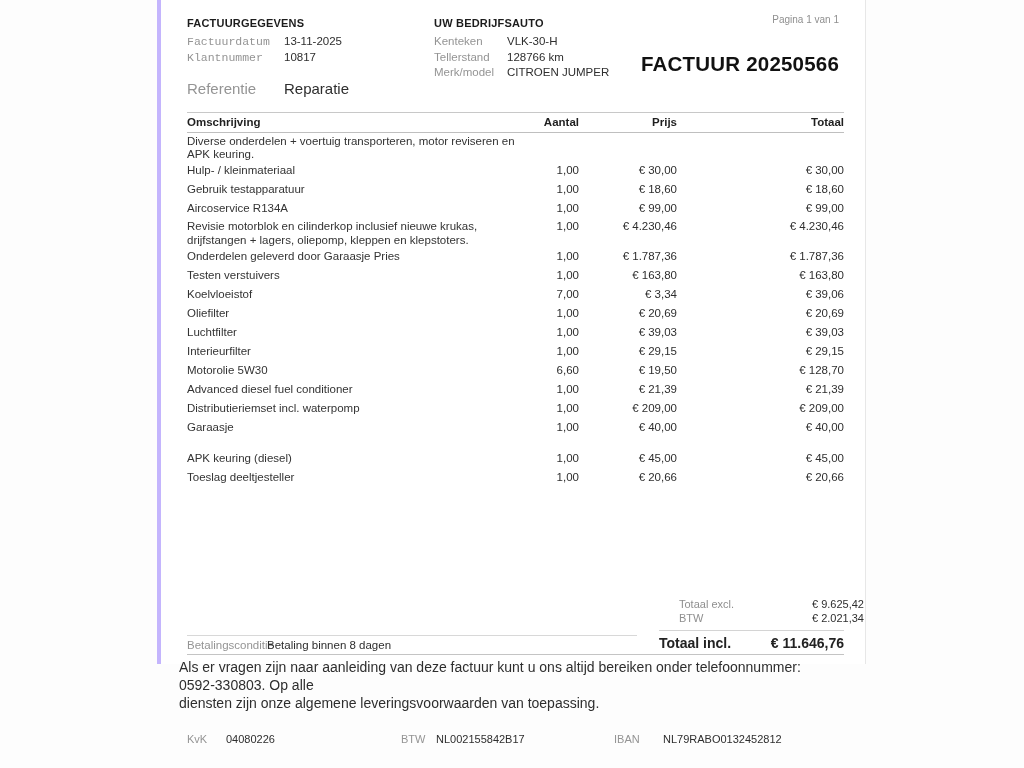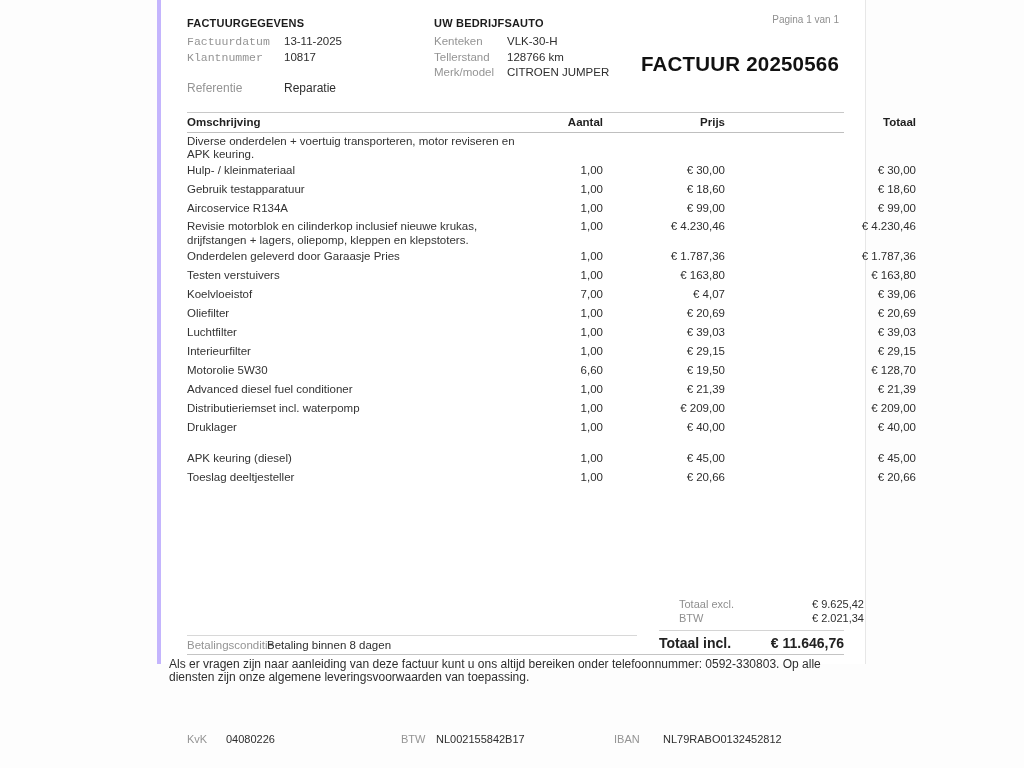--- a/index.html
+++ b/index.html
@@ -13,51 +13,51 @@
 
   
   .info-block { position:absolute; top:17px; font-size:11.5px; }
   .info-invoice { left:26px; }
   .info-vehicle { left:273px; }
   .info-heading { font-size:11px; font-weight:bold; color:#1c1c1c; line-height:13px; letter-spacing:.2px; }
   .info-rows { margin-top:4px; }
   .info-row { display:flex; line-height:15.5px; }
   .info-invoice .info-row .lbl { width:97px;font-family:Liberation Mono, monospace; }
   .info-vehicle .info-row .lbl { width:73px; }
-  .ref-row { position:absolute; left:26px; top:81px; display:flex; font-size:12px; line-height:15px;justify-content:space-between; }
+  .ref-row { position:absolute; left:26px; top:81px; display:flex; font-size:15px; line-height:15px;justify-content:space-between; }
   .ref-row .lbl { width:97px; }
 
   .pagination { position:absolute; top:13px; right:26px; font-size:10px; color:#8f8f8f; line-height:13px; }
   .doc-title { position:absolute; top:52px; right:26px; font-size:20.5px; font-weight:bold;
     color:#111; line-height:24px; letter-spacing:.2px; }
 
   
   .items { position:absolute; left:26px; top:112px; width:657px; font-size:11.5px; }
-  .trow { display:grid; grid-template-columns:340px 52px 98px 167px; padding:2.75px 0; line-height:13.5px;gap:24px; }
+  .trow { display:grid; grid-template-columns:340px 52px 98px 167px; padding:2.75px 0; line-height:13.5px; }
   .trow > div:nth-child(n+2) { text-align:right; }
   .thead { font-weight:bold; color:#1f1f1f; border-top:1px solid #c8c8c8; border-bottom:1px solid #bfbfbf; }
   .cell-desc { white-space:pre-line; color:#333; }
   .trow.multi { margin-top:-1px; margin-bottom:-3px; }
   .trow.spacer { height:12px; padding:0; }
 
   
   .totals-upper { position:absolute; left:518px; top:597px; width:185px; font-size:11px; }
   .totals-upper .trow2 { display:flex; justify-content:space-between; line-height:14px; }
   .totals-upper .lbl { color:#8f8f8f; }
 
   .band { position:absolute; left:26px; top:630px; width:657px; height:25px;
     border-bottom:1px solid #c4c4c4; display:flex; justify-content:space-between; }
   .band-left { width:450px; border-top:1px solid #d8d8d8; margin-top:5px; padding-top:2px;
     display:flex; font-size:11.5px; line-height:14px; }
   .band-left .lbl { width:80px; }
   .band-right { width:185px; border-top:1px solid #d4d4d4; padding-top:3px;
     display:flex; justify-content:space-between; font-size:14px; font-weight:bold; color:#222; line-height:18px; }
 
-  .note { position:absolute; left:8px; top:658px; width:660px; font-size:12px;
-    line-height:13px; white-space:pre-line; color:#2e2e2e; }
+  .note { position:absolute; left:18px; top:658px; width:660px; font-size:14px;
+    line-height:18px; white-space:pre-line; color:#2e2e2e; }
 
   
   .bottom-footer { position:absolute; left:26px; top:732px; width:657px; font-size:11px; line-height:15px; }
   .bf-group { position:absolute; display:flex; }
   .bf-kvk  { left:0; }
   .bf-btw  { left:214px; }
   .bf-iban { left:427px;gap:11px; }
   .bf-kvk .lbl { width:39px; }
   .bf-btw .lbl { width:35px; }
   .bf-iban .lbl { width:38px; }
@@ -163,21 +163,21 @@
         <div class="trow">
           <div class="cell-desc">Testen verstuivers</div>
           <div>1,00</div>
           <div>€ 163,80</div>
           <div>€ 163,80</div>
         </div>
 
         <div class="trow">
           <div class="cell-desc">Koelvloeistof</div>
           <div>7,00</div>
-          <div>€ 4,07</div>
+          <div>€ 3,34</div>
           <div>€ 39,06</div>
         </div>
 
         <div class="trow">
           <div class="cell-desc">Oliefilter</div>
           <div>1,00</div>
           <div>€ 20,69</div>
           <div>€ 20,69</div>
         </div>
 
@@ -210,21 +210,21 @@
         </div>
 
         <div class="trow">
           <div class="cell-desc">Distributieriemset incl. waterpomp</div>
           <div>1,00</div>
           <div>€ 209,00</div>
           <div>€ 209,00</div>
         </div>
 
         <div class="trow">
-          <div class="cell-desc">Druklager</div>
+          <div class="cell-desc">Garaasje</div>
           <div>1,00</div>
           <div>€ 40,00</div>
           <div>€ 40,00</div>
         </div>
 
 
         <div class="trow spacer">
           <div class="cell-desc"></div>
           <div></div>
           <div></div>

